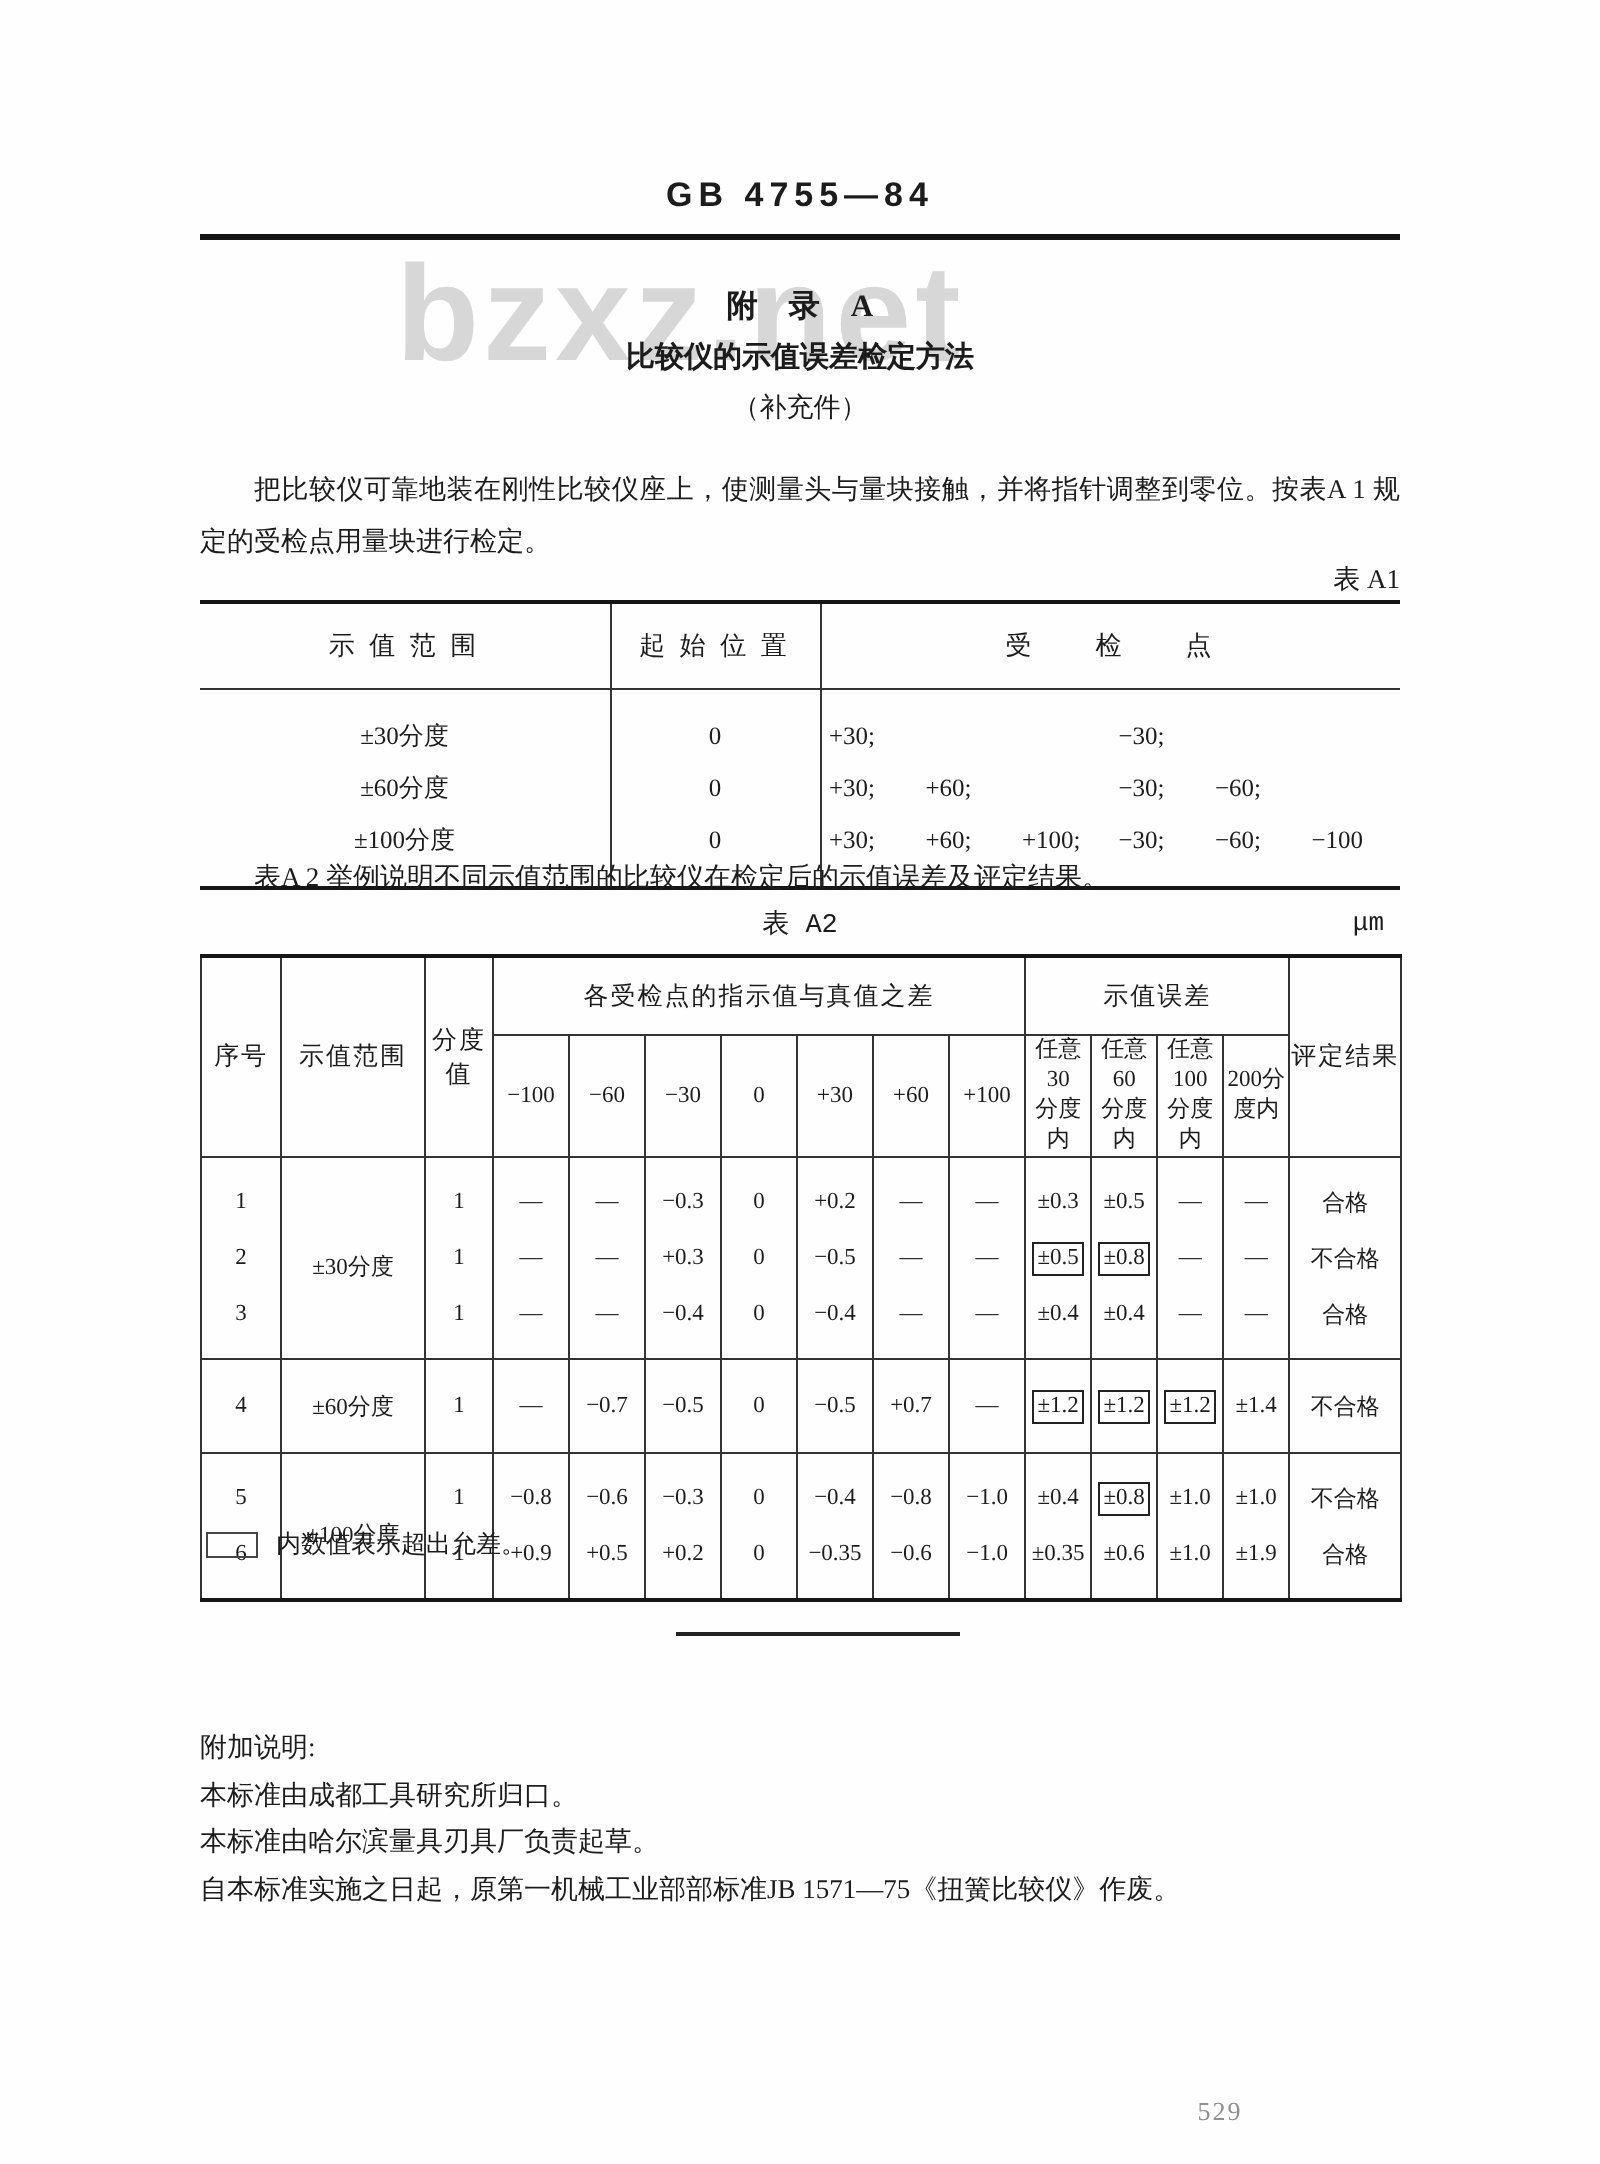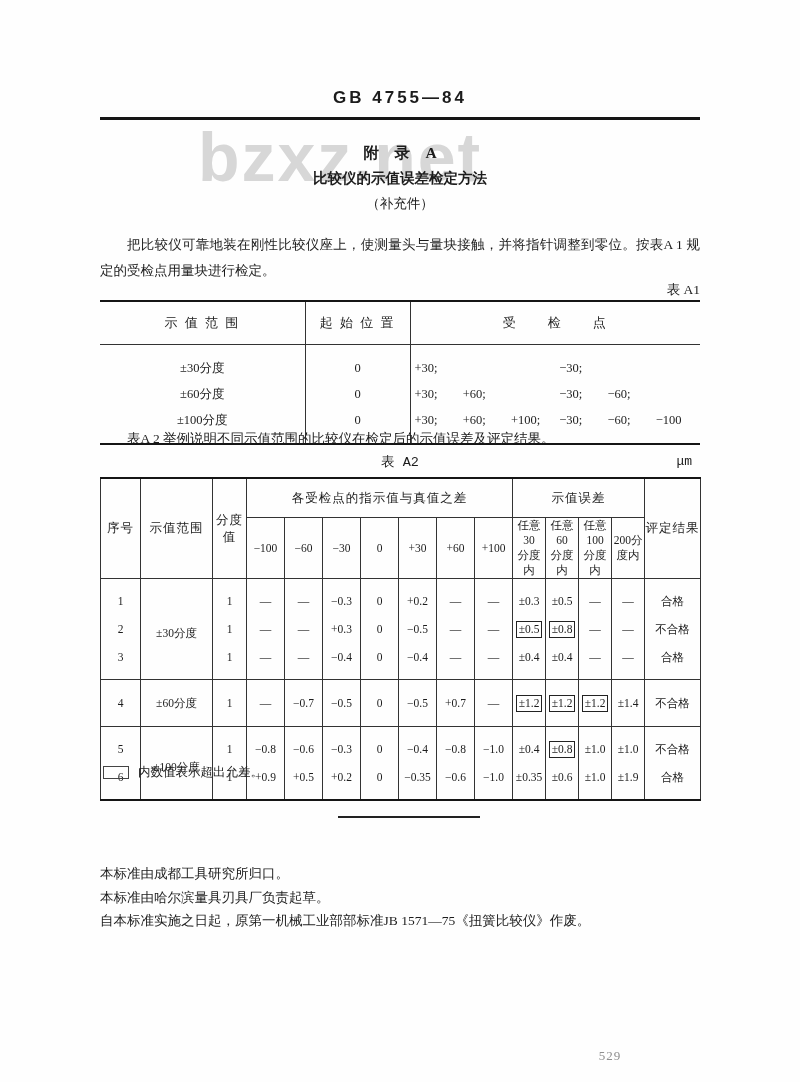--- a/index.html
+++ b/index.html
@@ -340,20 +340,21 @@
     </div>
 
     <div class="legend">
       <span class="legend-box"></span>
       <span>内数值表示超出允差。</span>
     </div>
 
     <div class="mid-rule"></div>
 
     <div class="notes">
+      <div>附加说明:</div>
       <div>本标准由成都工具研究所归口。</div>
       <div>本标准由哈尔滨量具刃具厂负责起草。</div>
       <div>自本标准实施之日起，原第一机械工业部部标准JB 1571—75《扭簧比较仪》作废。</div>
     </div>
 
     <div class="page-number">529</div>
   </div>
 </div>
 
 </body></html>

